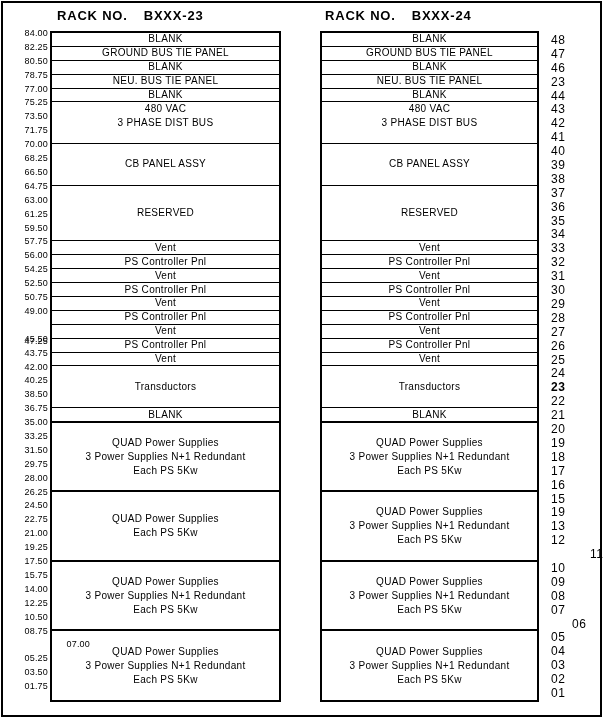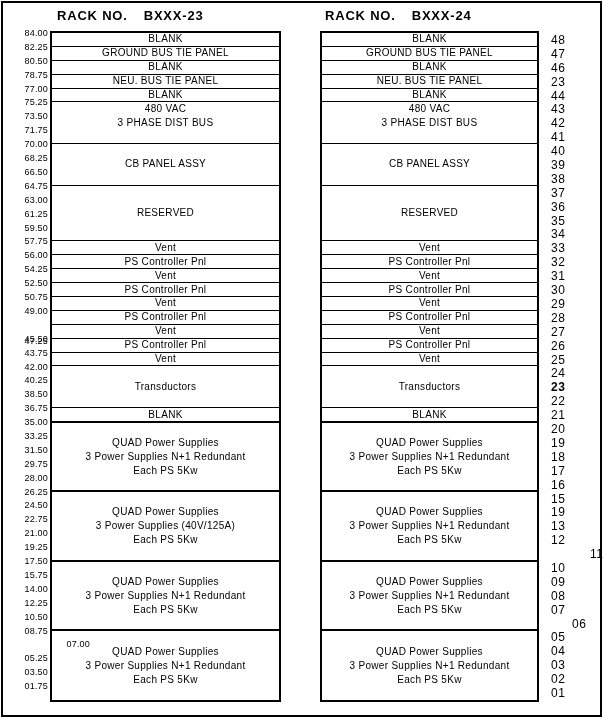--- a/index.html
+++ b/index.html
@@ -112,21 +112,20 @@
     <div class="rack-section" style="height: 2.08333%;">
       <div class="section-label">BLANK</div>
     </div>
     <div class="rack-section thick-top" style="height: 10.4167%;">
       <div class="section-label">QUAD Power Supplies</div>
       <div class="section-label">3 Power Supplies N+1 Redundant</div>
       <div class="section-label">Each PS 5Kw</div>
     </div>
     <div class="rack-section thick-top" style="height: 10.4167%;">
       <div class="section-label">QUAD Power Supplies</div>
-      <div class="section-label">3 Power Supplies (40V/125A)</div>
       <div class="section-label">Each PS 5Kw</div>
     </div>
     <div class="rack-section thick-top" style="height: 10.4167%;">
       <div class="section-label">QUAD Power Supplies</div>
       <div class="section-label">3 Power Supplies N+1 Redundant</div>
       <div class="section-label">Each PS 5Kw</div>
     </div>
     <div class="rack-section thick-top last" style="height: 10.4167%;">
       <div class="section-label">QUAD Power Supplies</div>
       <div class="section-label">3 Power Supplies N+1 Redundant</div>

